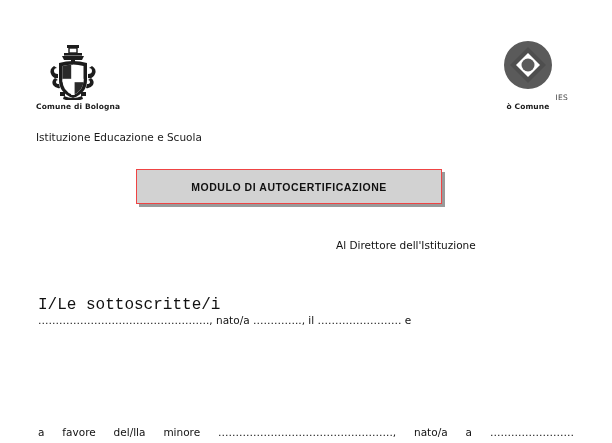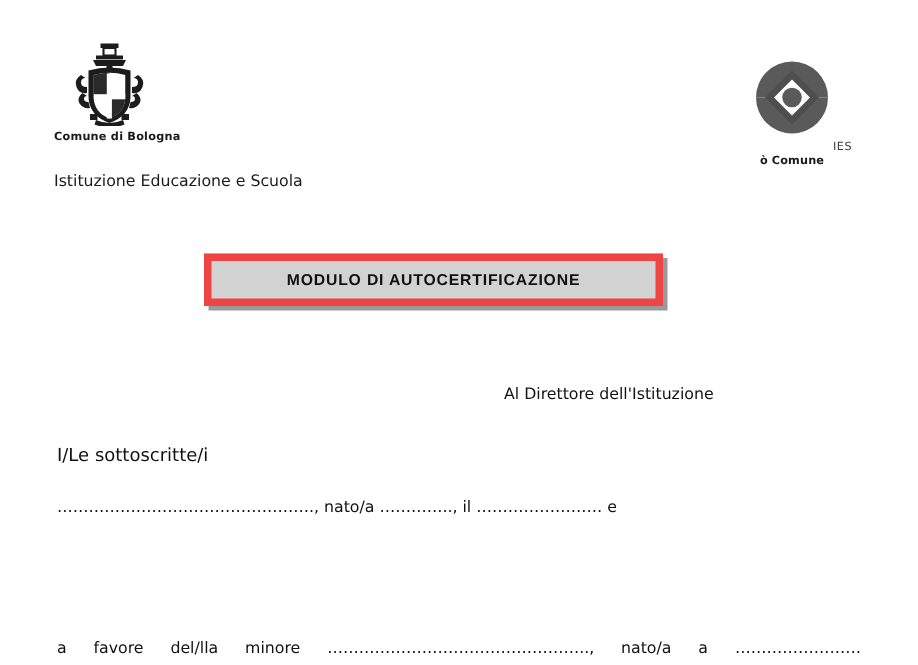--- a/index.html
+++ b/index.html
@@ -20,21 +20,21 @@
     position: relative;
     width: 612px;
     height: 443px;
     background: #ffffff;
   }
 
   
   .header-left {
     position: absolute;
     left: 36px;
-    top: 28px;
+    top: 44px;
     width: 240px;
   }
   .crest-wrap {
     width: 62px;
     height: 56px;
     margin-left: 6px;
     position: relative;
   }
   .crest-wrap svg { display: block; }
 
@@ -82,21 +82,21 @@
   }
 
   
   .title-box {
     position: absolute;
     left: 136px;
     top: 169px;
     width: 306px;
     height: 35px;
     background: #d2d2d2;
-    border: 5px solid #ef4444;
+    border: 1px solid #ef4444;
     box-shadow: 3px 3px 0 0 #9a9a9a;
     display: flex;
     flex-direction: column;
     align-items: center;
     justify-content: center;
     box-sizing: border-box;
   }
   .title-line {
     font-family: "Liberation Sans", sans-serif;
     font-size: 10.5px;
@@ -104,45 +104,46 @@
     letter-spacing: 0.55px;
     color: #101010;
     line-height: 14px;
     white-space: nowrap;
   }
 
   
   .addressee {
     position: absolute;
     left: 336px;
-    top: 256px;
+    top: 238px;
     font-size: 10.5px;
     line-height: 14px;
     color: #111111;
   }
   .addressee div { white-space: nowrap; }
 
   
   .body-block {
     position: absolute;
     left: 38px;
     top: 296px;
     width: 538px;
   }
   .line-intro {
-    font-size: 12px;
+    font-size: 16px;
     color: #111111;
     margin-bottom: 0;
+    font-family: Liberation Mono, monospace;
   }
   .fill-line {
     font-size: 10.5px;
     color: #111111;
     white-space: nowrap;
   }
-  .l1 { margin-top: 22px; }
+  .l1 { }
   .l2 { margin-top: 22px; }
 
   .para {
     position: absolute;
     left: 38px;
     top: 392px;
     width: 536px;
     font-size: 10.5px;
     line-height: 14px;
     color: #111111;

